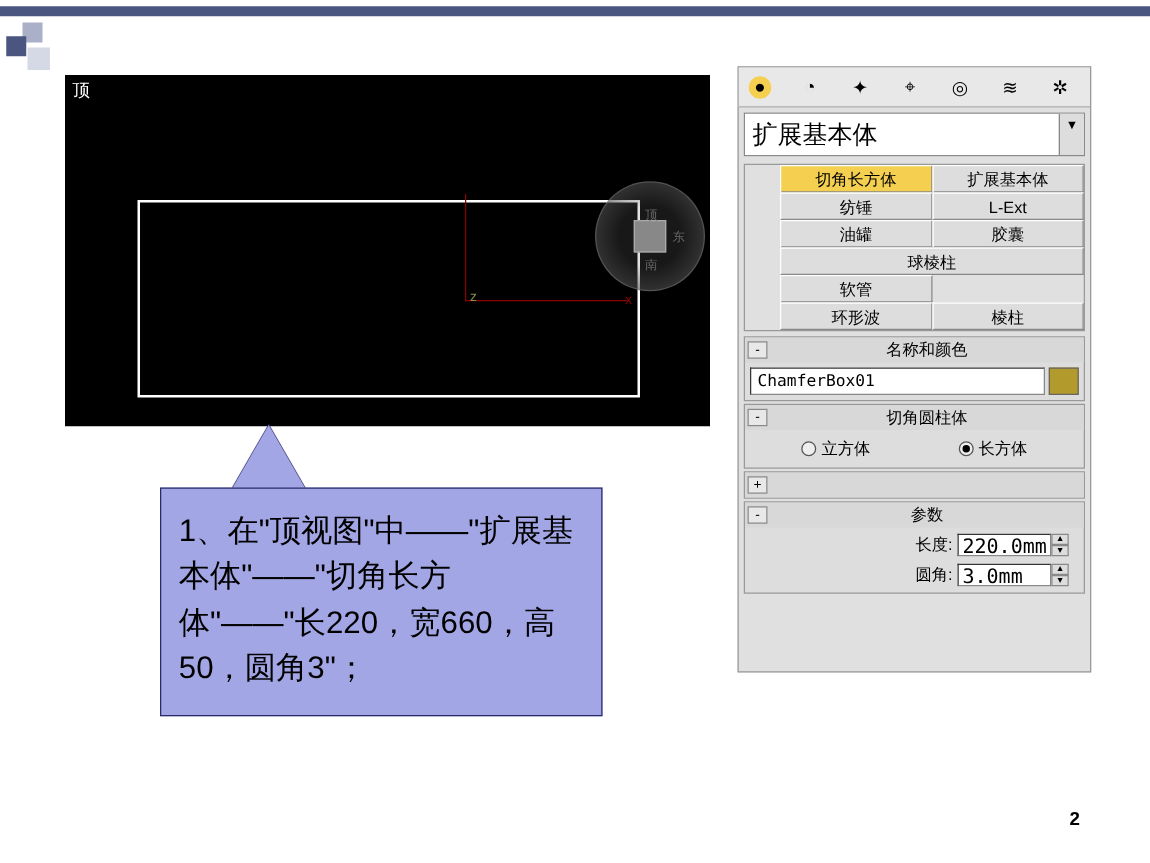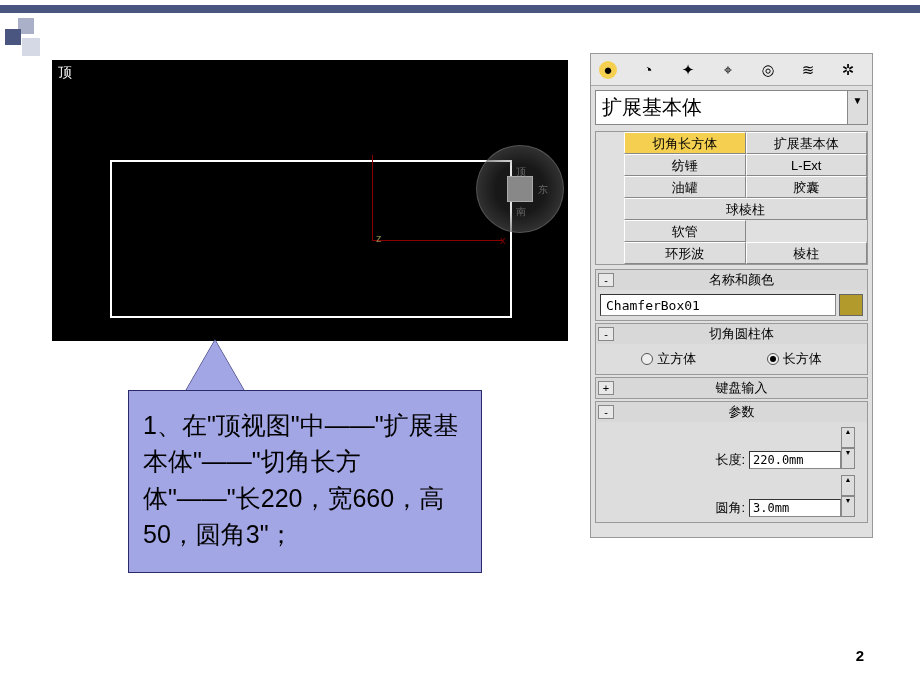--- a/index.html
+++ b/index.html
@@ -134,26 +134,26 @@
     }
     .rollout-head .title { flex:1; text-align:center; }
     .rollout-body { padding:4px; display:flex; flex-direction:column; gap:4px; }
     .name-row { display:flex; gap:3px; }
     .name-input { flex:1; background:#fff; border:1px inset #888; padding:2px 5px; font-size:13px; font-family:monospace; }
     .swatch { width:24px; height:22px; background:#b39a2d; border:1px solid #666; }
     .radio-row { display:flex; justify-content:space-around; padding:2px 6px; font-size:13px; }
     .radio-row label { display:flex; align-items:center; gap:4px; }
     .radio-dot { width:12px; height:12px; border:1px solid #555; border-radius:50%; display:inline-flex; align-items:center; justify-content:center; background:#eee;}
     .radio-dot.on::after { content:""; width:6px; height:6px; background:#000; border-radius:50%; }
-    .param-row { display:flex; align-items:flex-end; justify-content:flex-end; gap:4px; padding:1px 8px; font-size:13px; }
+    .param-row { display:flex; align-items:flex-start; justify-content:flex-end; gap:4px; padding:1px 8px; font-size:13px; }
     .param-row .lbl { width:56px; text-align:right; }
     .spinner { display:flex; }
     .spinner input {
-      width:92px; height:18px; background:#fff; border:1px inset #888;
-      font-size:12px; padding:0 3px; font-family:monospace;margin-top:24px;
+      width:75px; height:18px; background:#fff; border:1px inset #888;
+      font-size:16px; padding:0 3px; font-family:monospace;
     }
     .spinner .arrows { width:14px; display:flex; flex-direction:column; }
     .spinner .arrows div { flex:1; background:#ddd; border:1px solid #888; font-size:7px; text-align:center; line-height:7px; }
 
     .page-num {
       position:absolute; bottom:26px; right:56px;
       font-size:15px; font-weight:bold;
     }
   </style>
 </head>
@@ -256,21 +256,20 @@
             <span class="radio-dot on"></span>
             <span>长方体</span>
           </label>
       </div>
     </div>
   </div>
 
   <div class="rollout">
     <div class="rollout-head">
       <div class="toggle">+</div>
-      <div class="title">键盘输入</div>
     </div>
   </div>
 
   <div class="rollout">
     <div class="rollout-head">
       <div class="toggle">-</div>
       <div class="title">参数</div>
     </div>
     <div class="rollout-body">
       <div class="param-row">

